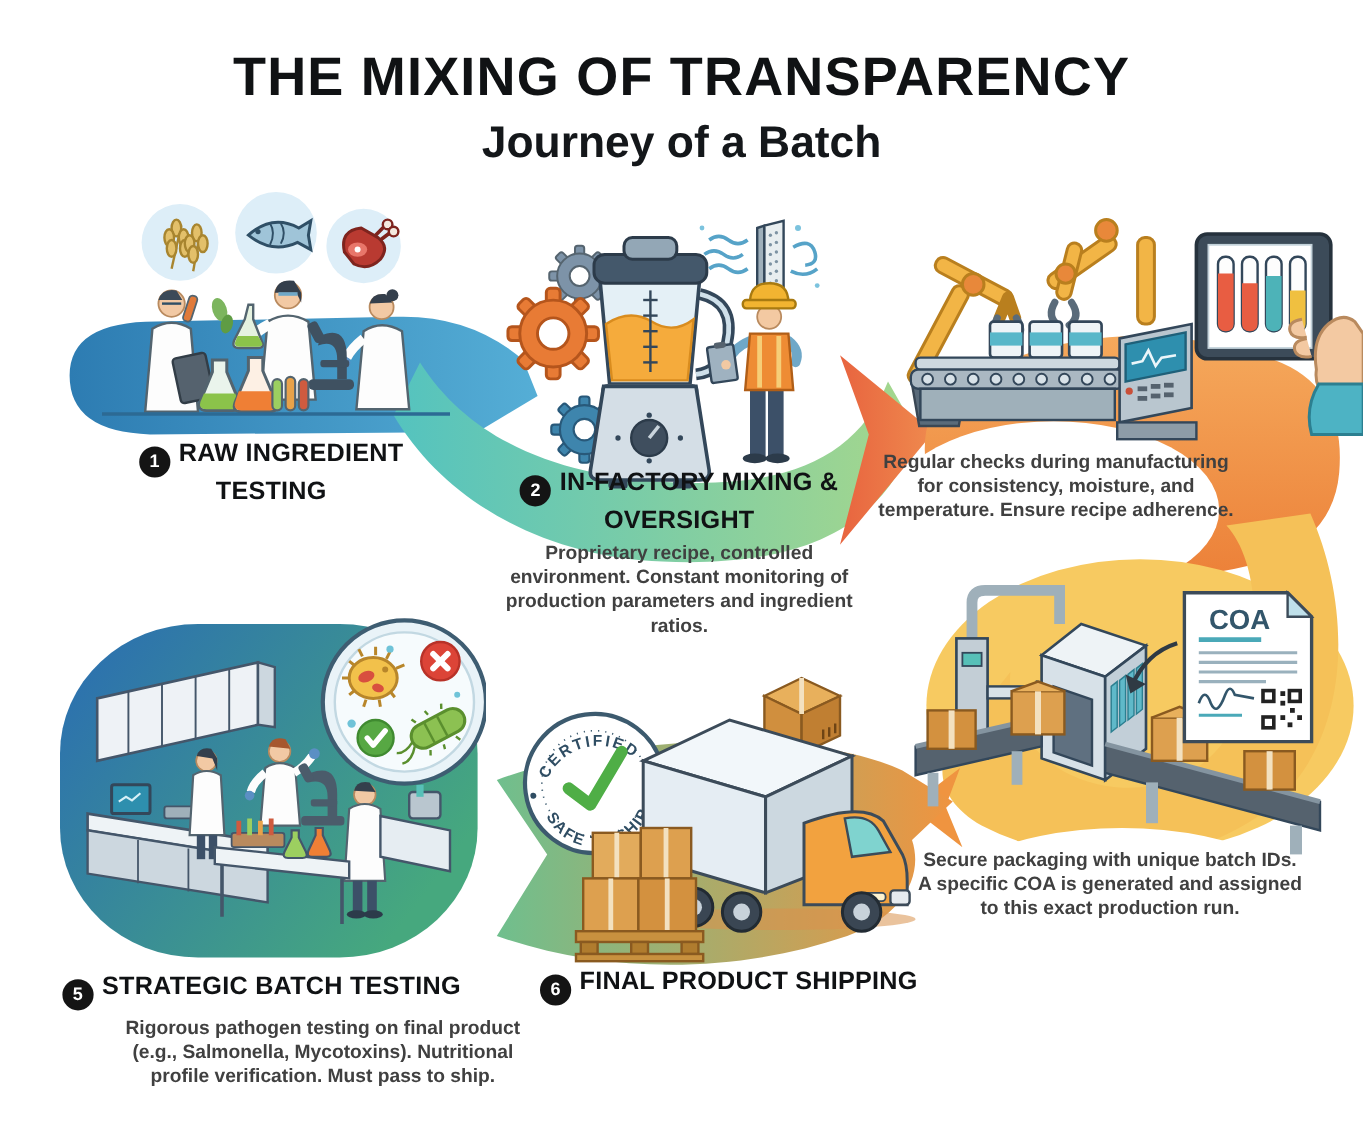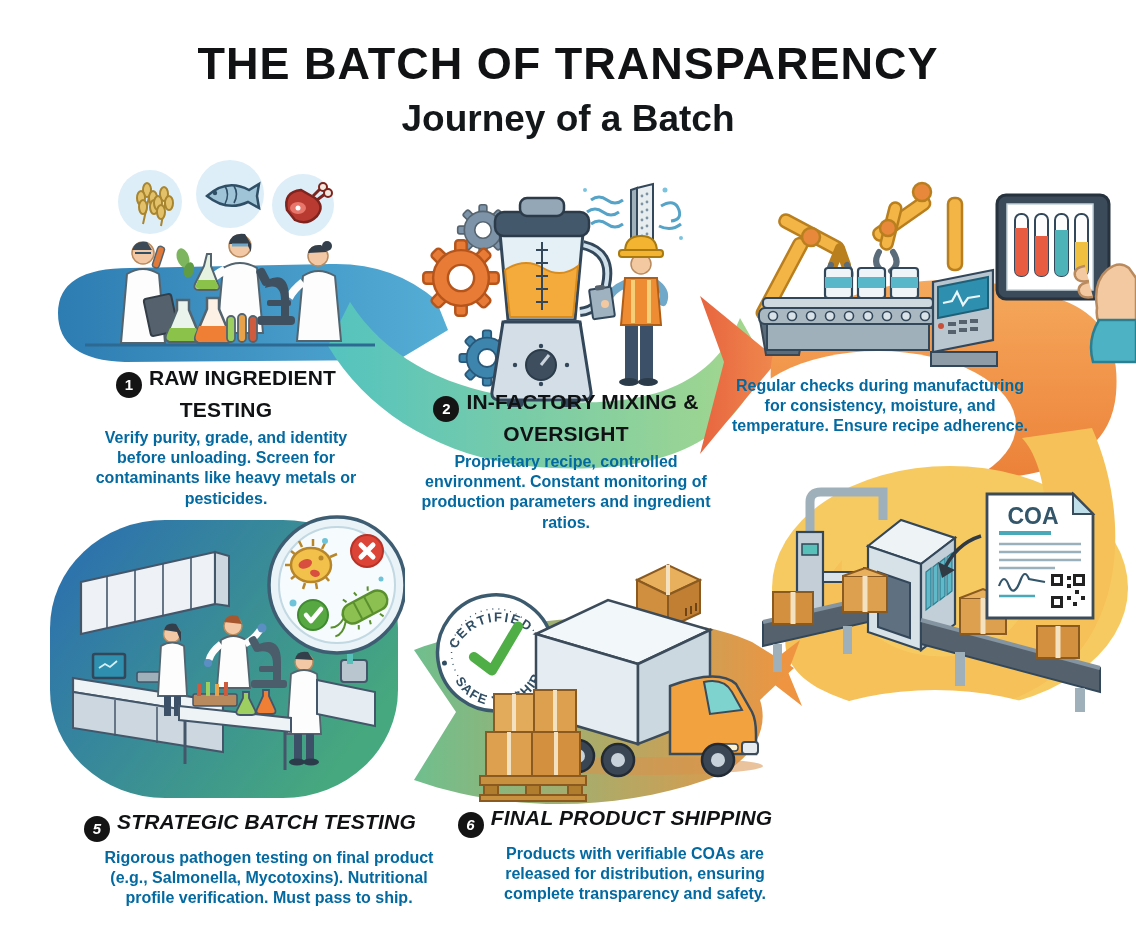--- a/index.html
+++ b/index.html
@@ -6,32 +6,32 @@
   body{width:1136px;height:944px;position:relative;background:#ffffff;overflow:hidden;
        font-family:"Liberation Sans",sans-serif;}
   .abs{position:absolute;}
   #bg{left:0;top:0;z-index:0;}
   .illus{z-index:2;}
   .caption{position:absolute;z-index:3;color:#15181c;}
   .cap-head{text-align:center;font-size:21px;font-weight:800;line-height:1.16;letter-spacing:.2px;color:#101214;}
   .num{display:inline-flex;width:26px;height:26px;border-radius:50%;background:#141414;color:#fff;
        font-size:15px;font-weight:700;align-items:center;justify-content:center;margin-right:7px;
        vertical-align:-5px;}
-  .cap-body{margin-top:6px;text-align:center;font-size:16px;font-weight:700;line-height:1.26;color:#0369a1;}
-  .la .cap-head{text-align:center;font-style:italic;}
+  .cap-body{margin-top:6px;text-align:center;font-size:16px;font-weight:700;line-height:1.26;color:#404040;}
+  .la .cap-head{text-align:left;}
   .la .cap-body{text-align:center;}
   #title-block{position:absolute;left:0;top:38px;width:1136px;text-align:center;z-index:3;}
   #main-title{font-size:45px;font-weight:800;letter-spacing:1px;color:#101214;margin:0;}
   #sub-title{font-size:37px;font-weight:700;color:#14171a;margin:8px 0 0 0;}
 </style>
 </head>
 <body>
 
 <div id="title-block">
-  <div id="main-title">THE BATCH OF TRANSPARENCY</div>
+  <div id="main-title">THE MIXING OF TRANSPARENCY</div>
   <div id="sub-title">Journey of a Batch</div>
 </div>
 
 <svg id="bg" class="abs" width="1136" height="944" viewBox="0 0 1136 944">
   <defs>
     <linearGradient id="g1" x1="0" y1="0" x2="1" y2="0">
       <stop offset="0" stop-color="#2d7cb2"></stop>
         <stop offset="1" stop-color="#55aed6"></stop>
     </linearGradient>
     <linearGradient id="g2" x1="0" y1="0" x2="1" y2="0">
@@ -611,42 +611,41 @@
       <rect x="84" y="99" width="14" height="10" fill="#b07c2e"></rect>
       <rect x="-4" y="109" width="106" height="6" fill="#c8913f"></rect>
     </g>
   </g>
 </svg>
 
 <div class="caption" style="left:88px;top:366px;width:276px">
   <div class="cap-head">
     <span class="num">1</span><span>RAW INGREDIENT TESTING</span>
   </div>
-  <div class="cap-body">Verify purity, grade, and identity before unloading. Screen for contaminants like heavy metals or pesticides.</div>
 </div>
 
 <div class="caption" style="left:418px;top:390px;width:296px">
   <div class="cap-head">
     <span class="num">2</span><span>IN-FACTORY MIXING &amp; OVERSIGHT</span>
   </div>
   <div class="cap-body">Proprietary recipe, controlled environment. Constant monitoring of production parameters and ingredient ratios.</div>
 </div>
 
 <div class="caption" style="left:730px;top:370px;width:300px">
   <div class="cap-body">Regular checks during manufacturing for consistency, moisture, and temperature. Ensure recipe adherence.</div>
 </div>
 
 <div class="caption" style="left:762px;top:702px;width:326px">
+  <div class="cap-body">Secure packaging with unique batch IDs. A specific COA is generated and assigned to this exact production run.</div>
 </div>
 
 <div class="caption la" style="left:52px;top:810px;width:396px">
   <div class="cap-head">
     <span class="num">5</span><span>STRATEGIC BATCH TESTING</span>
   </div>
   <div class="cap-body" style="padding-left:38px">Rigorous pathogen testing on final product (e.g., Salmonella, Mycotoxins). Nutritional profile verification. Must pass to ship.</div>
 </div>
 
 <div class="caption la" style="left:450px;top:806px;width:330px">
   <div class="cap-head">
     <span class="num">6</span><span>FINAL PRODUCT SHIPPING</span>
   </div>
-  <div class="cap-body" style="padding-left:40px">Products with verifiable COAs are released for distribution, ensuring complete transparency and safety.</div>
 </div>
 
 </body></html>

